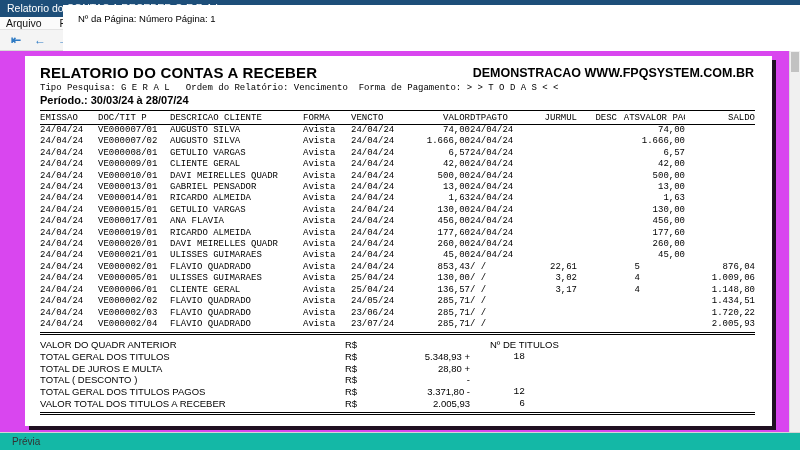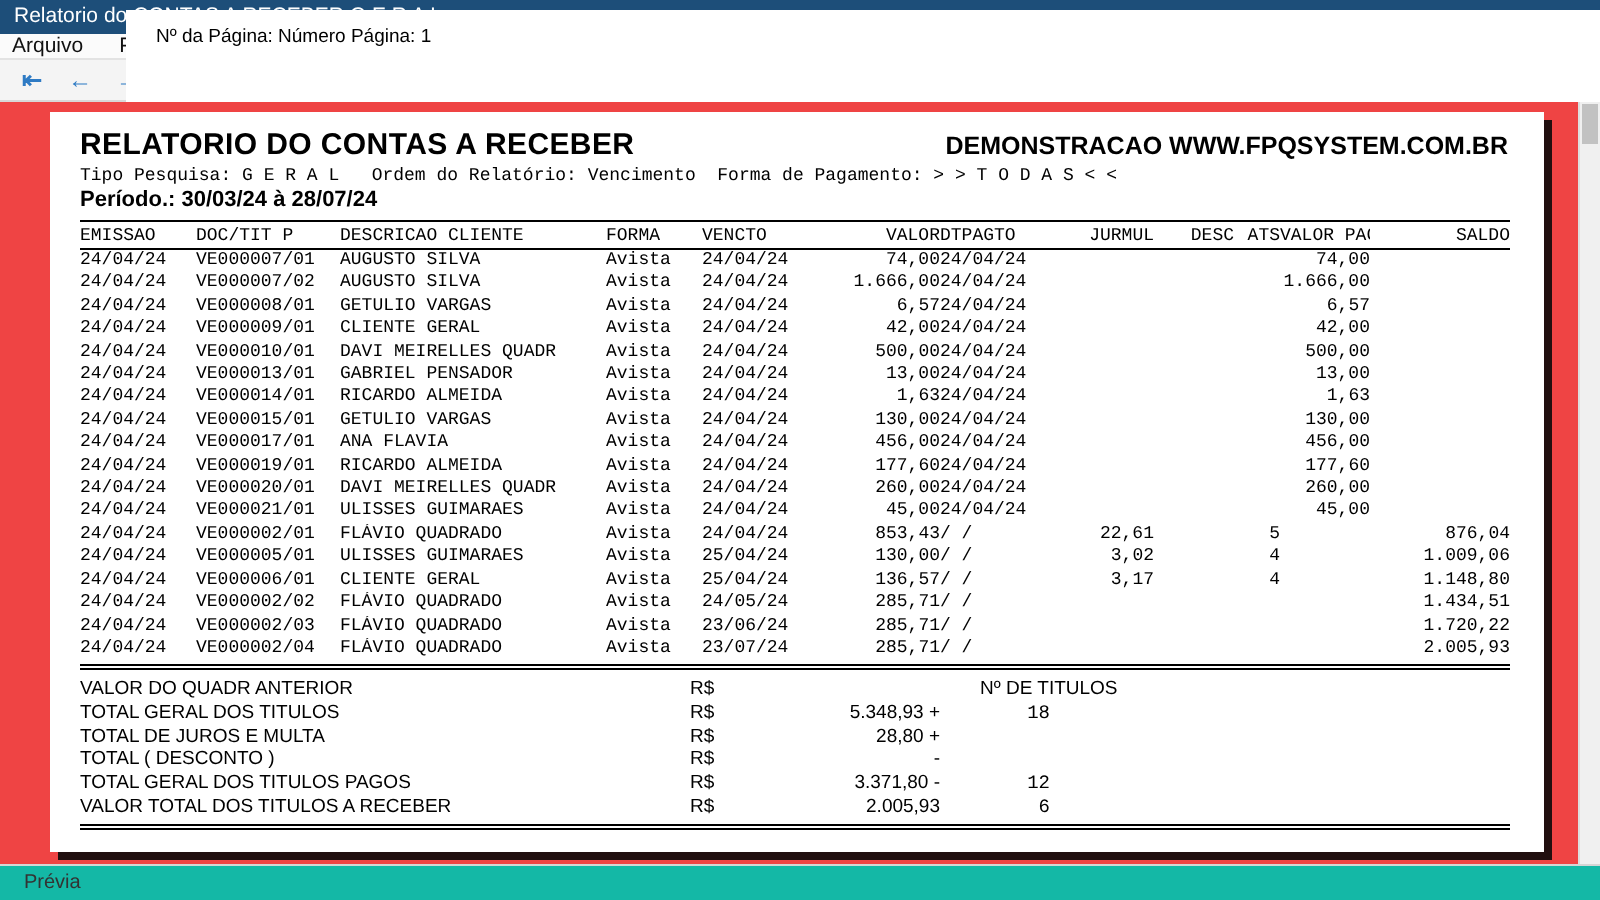--- a/index.html
+++ b/index.html
@@ -45,21 +45,21 @@
   .i-power::before { content:""; width:5px; height:5px; border:1.5px solid #fff;
              border-radius:50%; }
   .zoom-select { width:32px; height:16px; background:#fff; border:1px solid #8a8a8a;
              font-size:9.5px; display:flex; align-items:center;
              justify-content:space-between; padding:0 3px; margin-left:10px; color:#111; }
   .zoom-caret { font-size:7px; color:#555; }
   .tb-label { font-size:9.5px; color:#1a1a1a; margin-left:8px; }
   .tb-label.page { margin-left:38px; }
 
   
-  .preview { flex:1 1 auto; position:relative; background:#ef4444; overflow:hidden; }
+  .preview { flex:1 1 auto; position:relative; background:#d946ef; overflow:hidden; }
   .scroll-v { position:absolute; top:0; right:0; bottom:0; width:11px;
               background:#f0f0f0; border-left:1px solid #ddd; }
   .scroll-thumb { position:absolute; top:1px; left:1px; width:8px; height:20px;
               background:#c2c2c2; }
   .page { position:absolute; left:25px; top:5px; width:747px; height:370px;
           background:#fff; box-shadow:4px 4px 0 rgba(10,10,10,.9);
           padding:8px 0 0 15px; color:#000; }
 
   
   .rep-row1 { display:flex; justify-content:space-between; align-items:flex-start;

